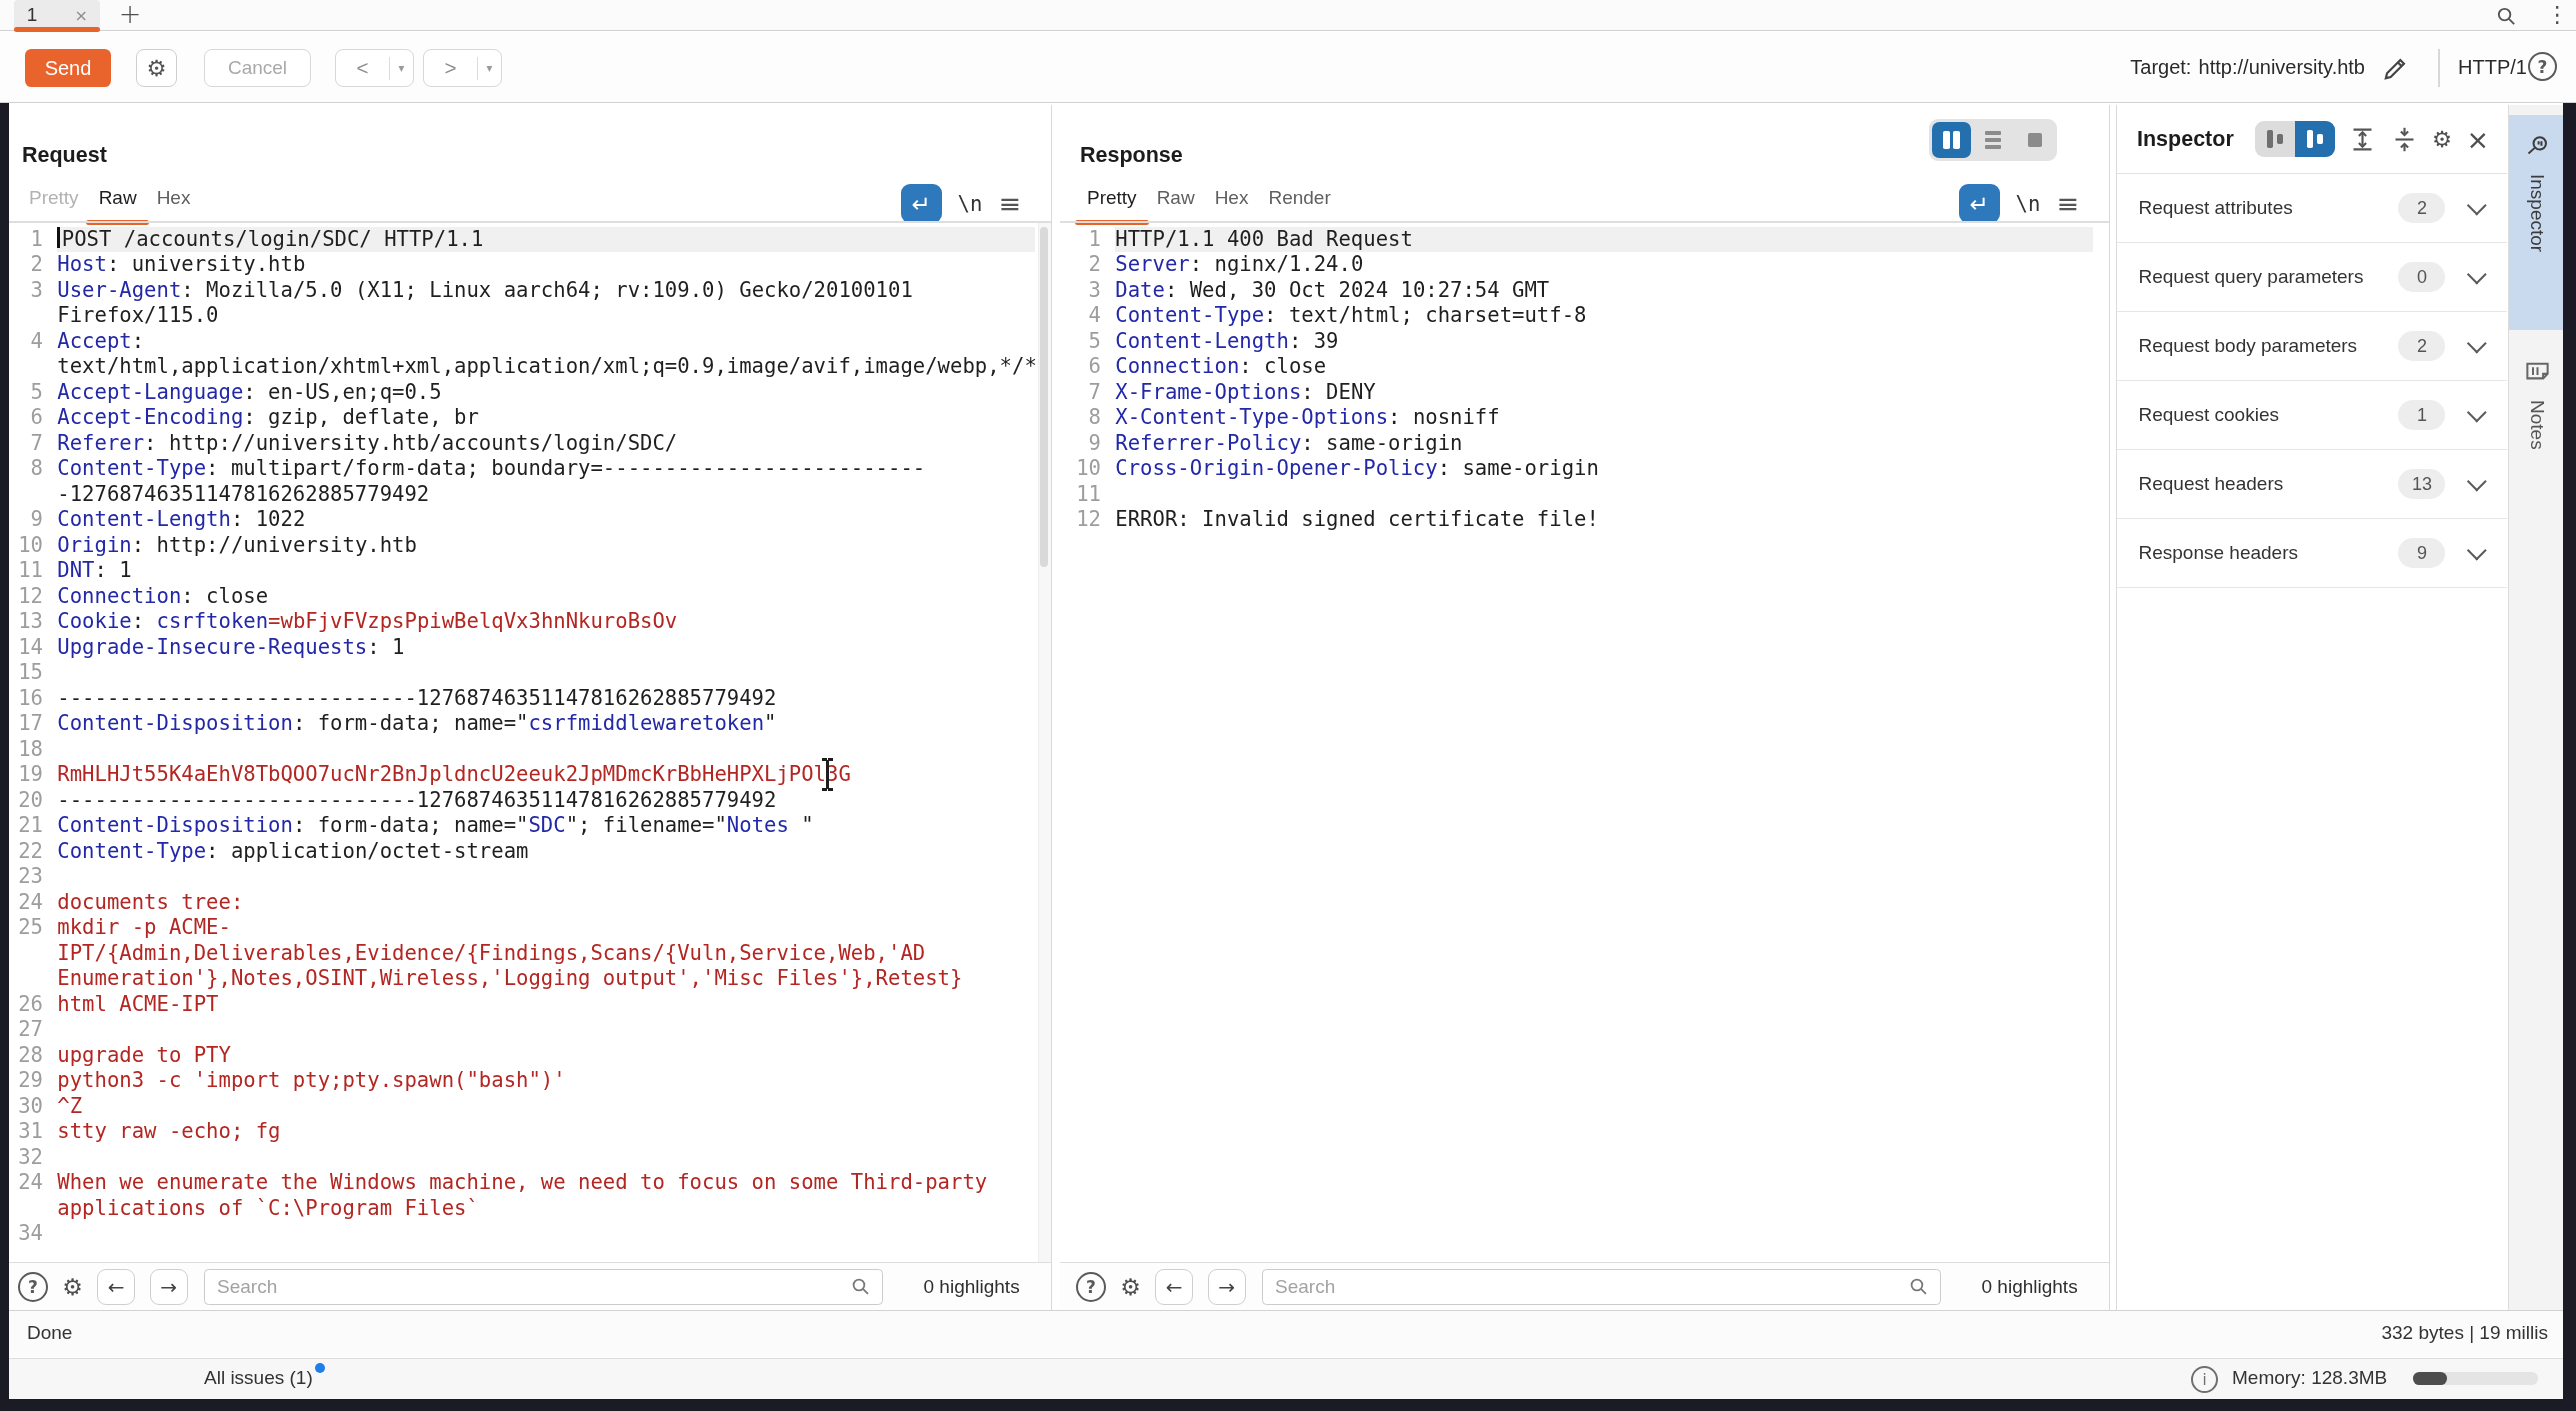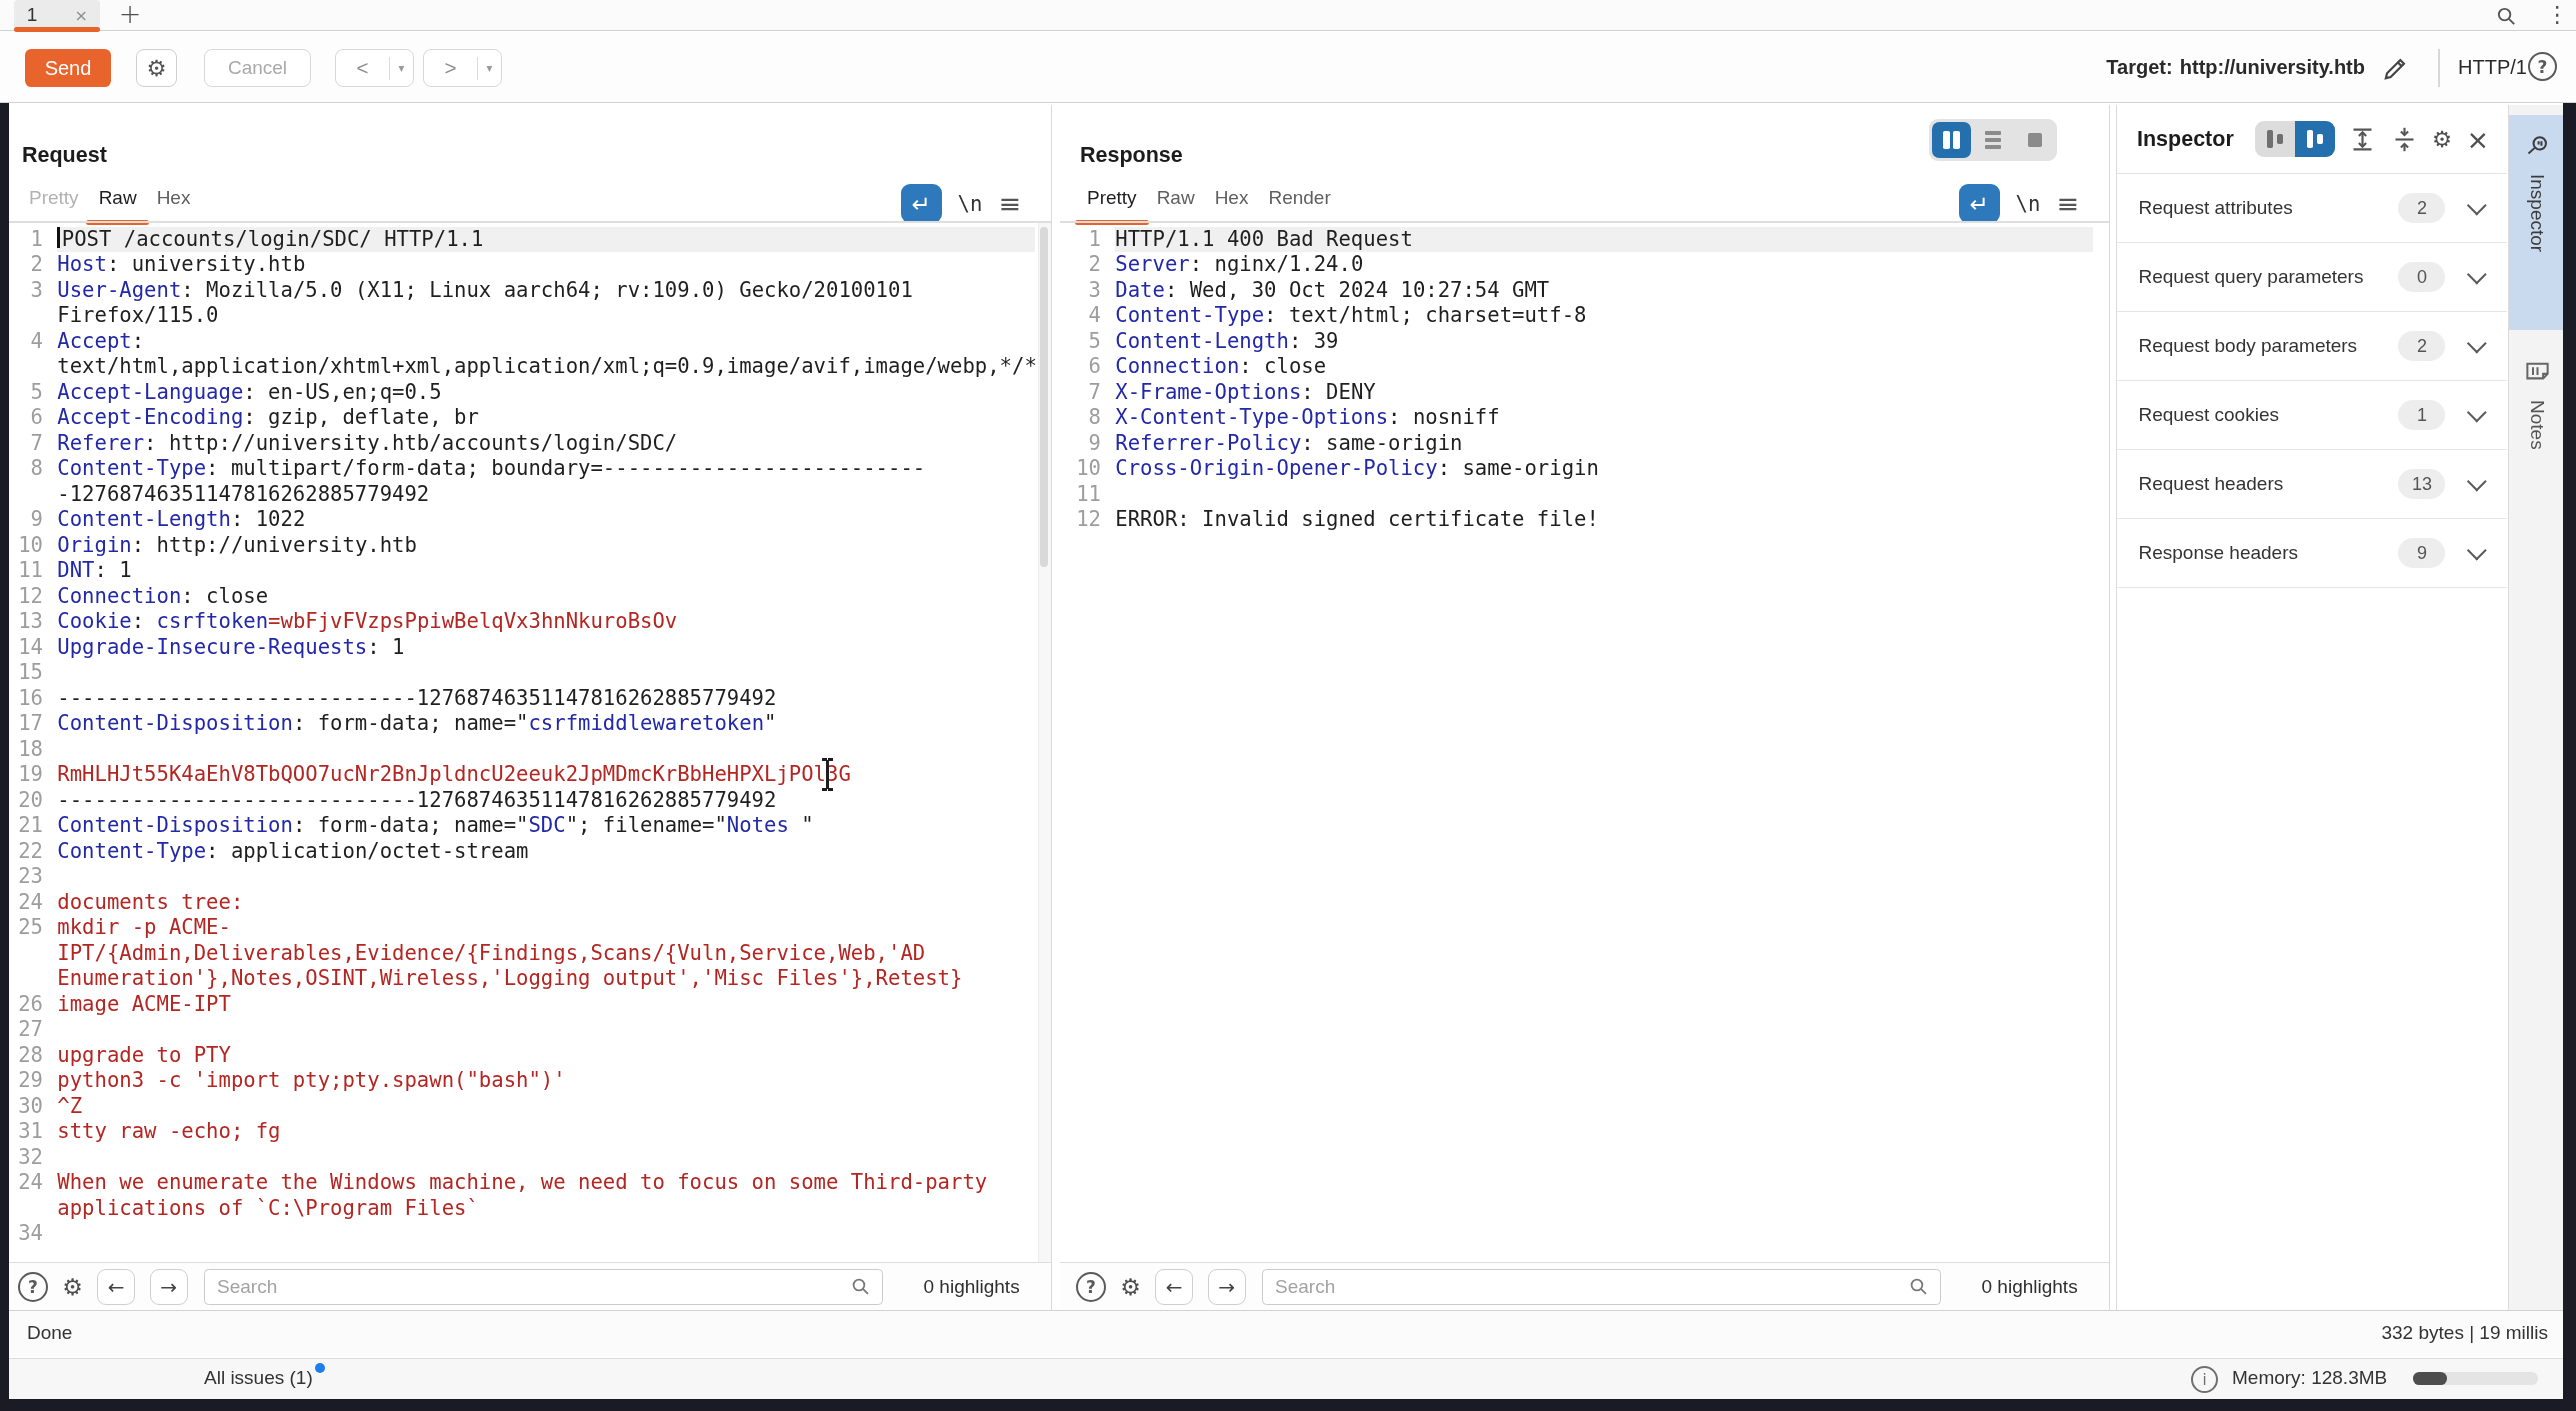--- a/index.html
+++ b/index.html
@@ -33,21 +33,21 @@
   .gearbtn{position:absolute;left:136px;top:17px;width:41px;height:38px;background:#fff;border:1.8px solid #cfcfcf;border-radius:8px;
         font-size:22.4px;color:#555;display:flex;align-items:center;justify-content:center;}
   .cancel{position:absolute;left:204px;top:17px;width:107px;height:38px;background:#fff;border:1.8px solid #d8d8d8;border-radius:8px;
         color:#a9a9a9;font-size:19px;font-family:"Liberation Sans",sans-serif;}
   .navbtn{position:absolute;top:17px;width:79px;height:38px;border:1.8px solid #d8d8d8;border-radius:8px;box-sizing:border-box;
         display:flex;align-items:center;background:#fff;}
   .navbtn.prev{left:335px;} .navbtn.next{left:423px;}
   .navbtn .sym{flex:1;text-align:center;font-size:20.6px;color:#8d8d8d;}
   .navbtn .sep{width:0.9px;height:23px;background:#dcdcdc;}
   .navbtn .dd{width:23px;text-align:center;font-size:11.6px;color:#9a9a9a;}
-  .target{position:absolute;right:211px;top:0;height:71px;display:flex;align-items:center;font-weight:bold;font-size:20px;color:#2a2a2a;}
+  .target{position:absolute;right:211px;top:0;height:71px;display:flex;align-items:center;font-weight:normal;font-size:20px;color:#2a2a2a;}
   .target .url{margin-left:7.2px;}
   .pencil{position:absolute;left:2381px;top:21.5px;}
   .tool-vline{position:absolute;left:2438px;top:17px;width:1.8px;height:38px;background:#d8d8d8;}
   .httpver{position:absolute;left:2458px;top:0;height:71px;display:flex;align-items:center;font-size:20px;color:#2a2a2a;}
   .helpcirc{position:absolute;left:2528px;top:20px;width:29px;height:29px;border:2.2px solid #5a5a5a;border-radius:50%;
         box-sizing:border-box;display:flex;align-items:center;justify-content:center;font-size:17px;color:#5a5a5a;font-weight:bold;}
 
   
   .panel{position:absolute;top:105px;height:1206px;background:#fff;box-sizing:border-box;}
   .panel.req{left:2px;width:1050px;border-right:1.8px solid #d9d9d9;}
@@ -313,21 +313,21 @@
         <div class="line">
           <span class="ln">24</span>
           <span class="lc"><span class="seg-r">documents tree:</span></span>
         </div>
         <div class="line">
           <span class="ln">25</span>
           <span class="lc"><span class="seg-r">mkdir -p ACME-IPT/{Admin,Deliverables,Evidence/{Findings,Scans/{Vuln,Service,Web,'AD Enumeration'},Notes,OSINT,Wireless,'Logging output','Misc Files'},Retest}</span></span>
         </div>
         <div class="line">
           <span class="ln">26</span>
-          <span class="lc"><span class="seg-r">image ACME-IPT</span></span>
+          <span class="lc"><span class="seg-r">html ACME-IPT</span></span>
         </div>
         <div class="line">
           <span class="ln">27</span>
           <span class="lc">​</span>
         </div>
         <div class="line">
           <span class="ln">28</span>
           <span class="lc"><span class="seg-r">upgrade to PTY</span></span>
         </div>
         <div class="line">

